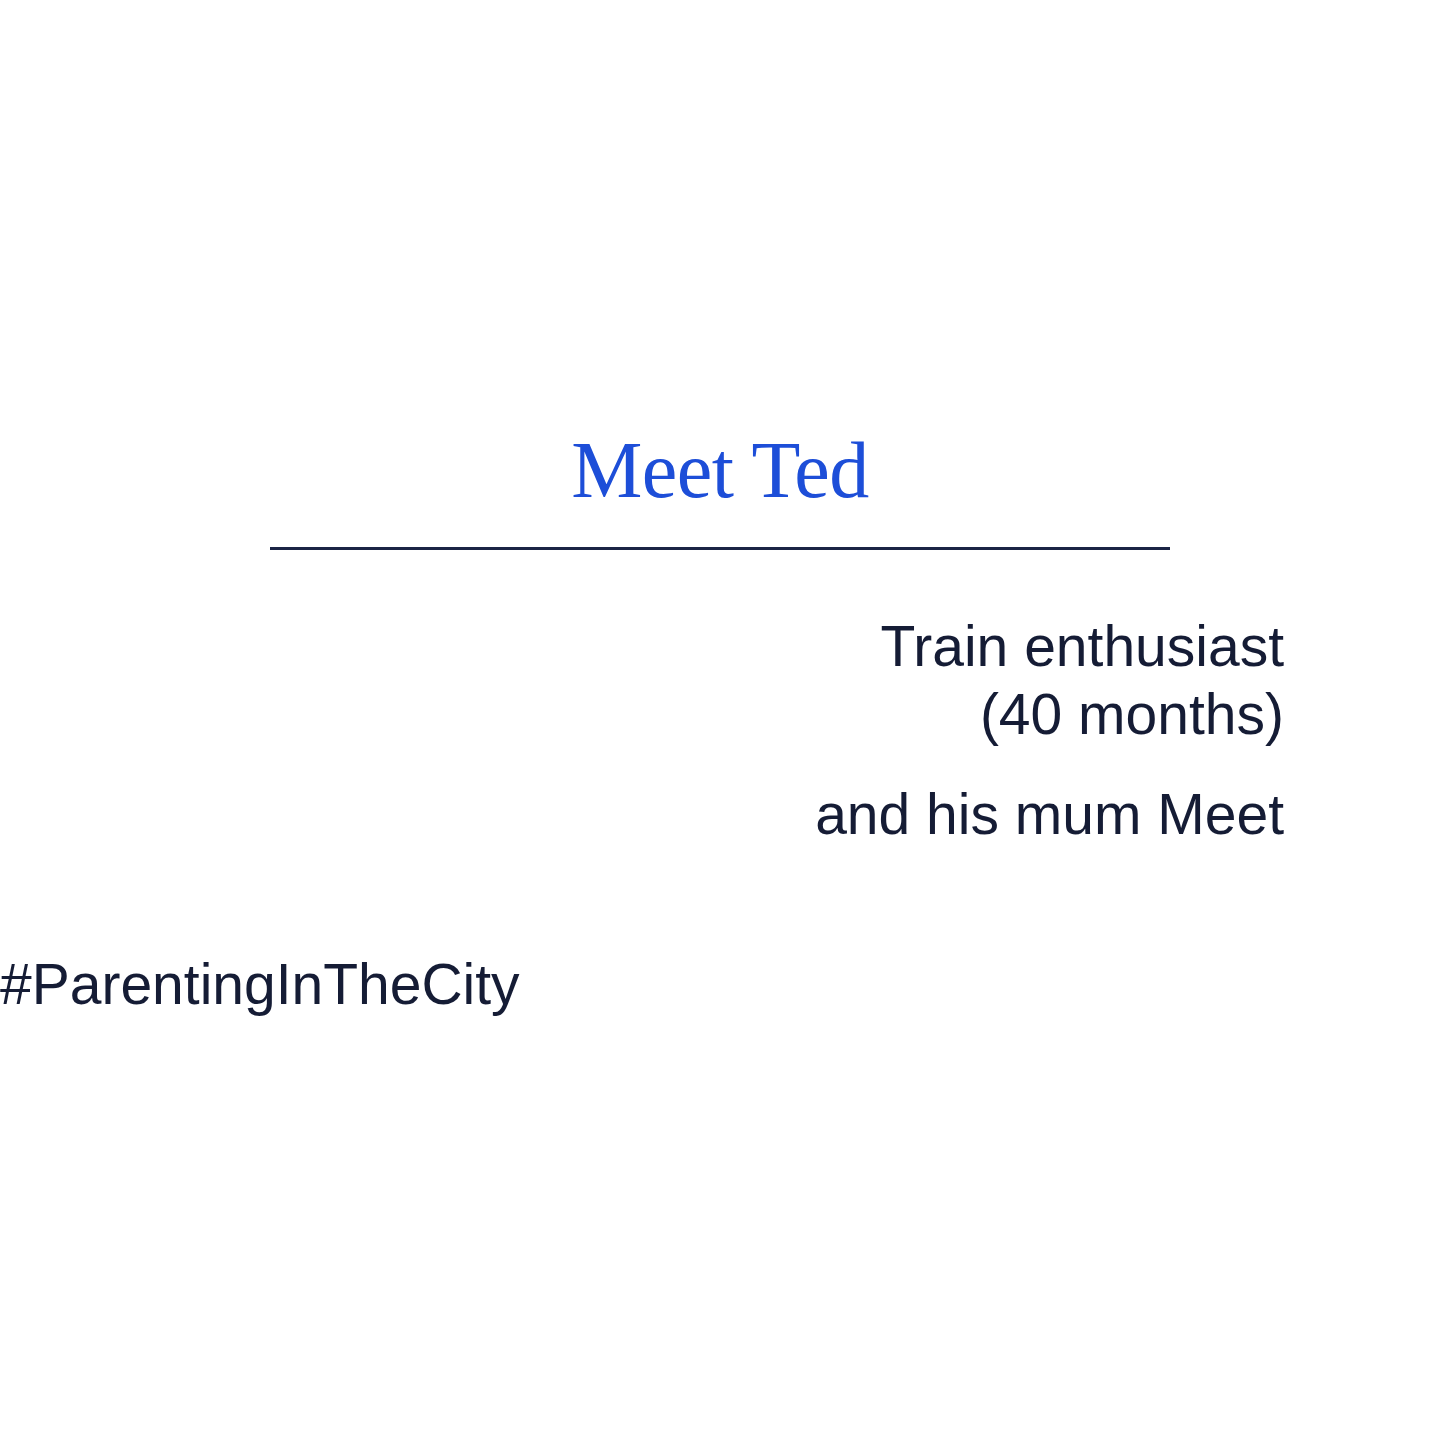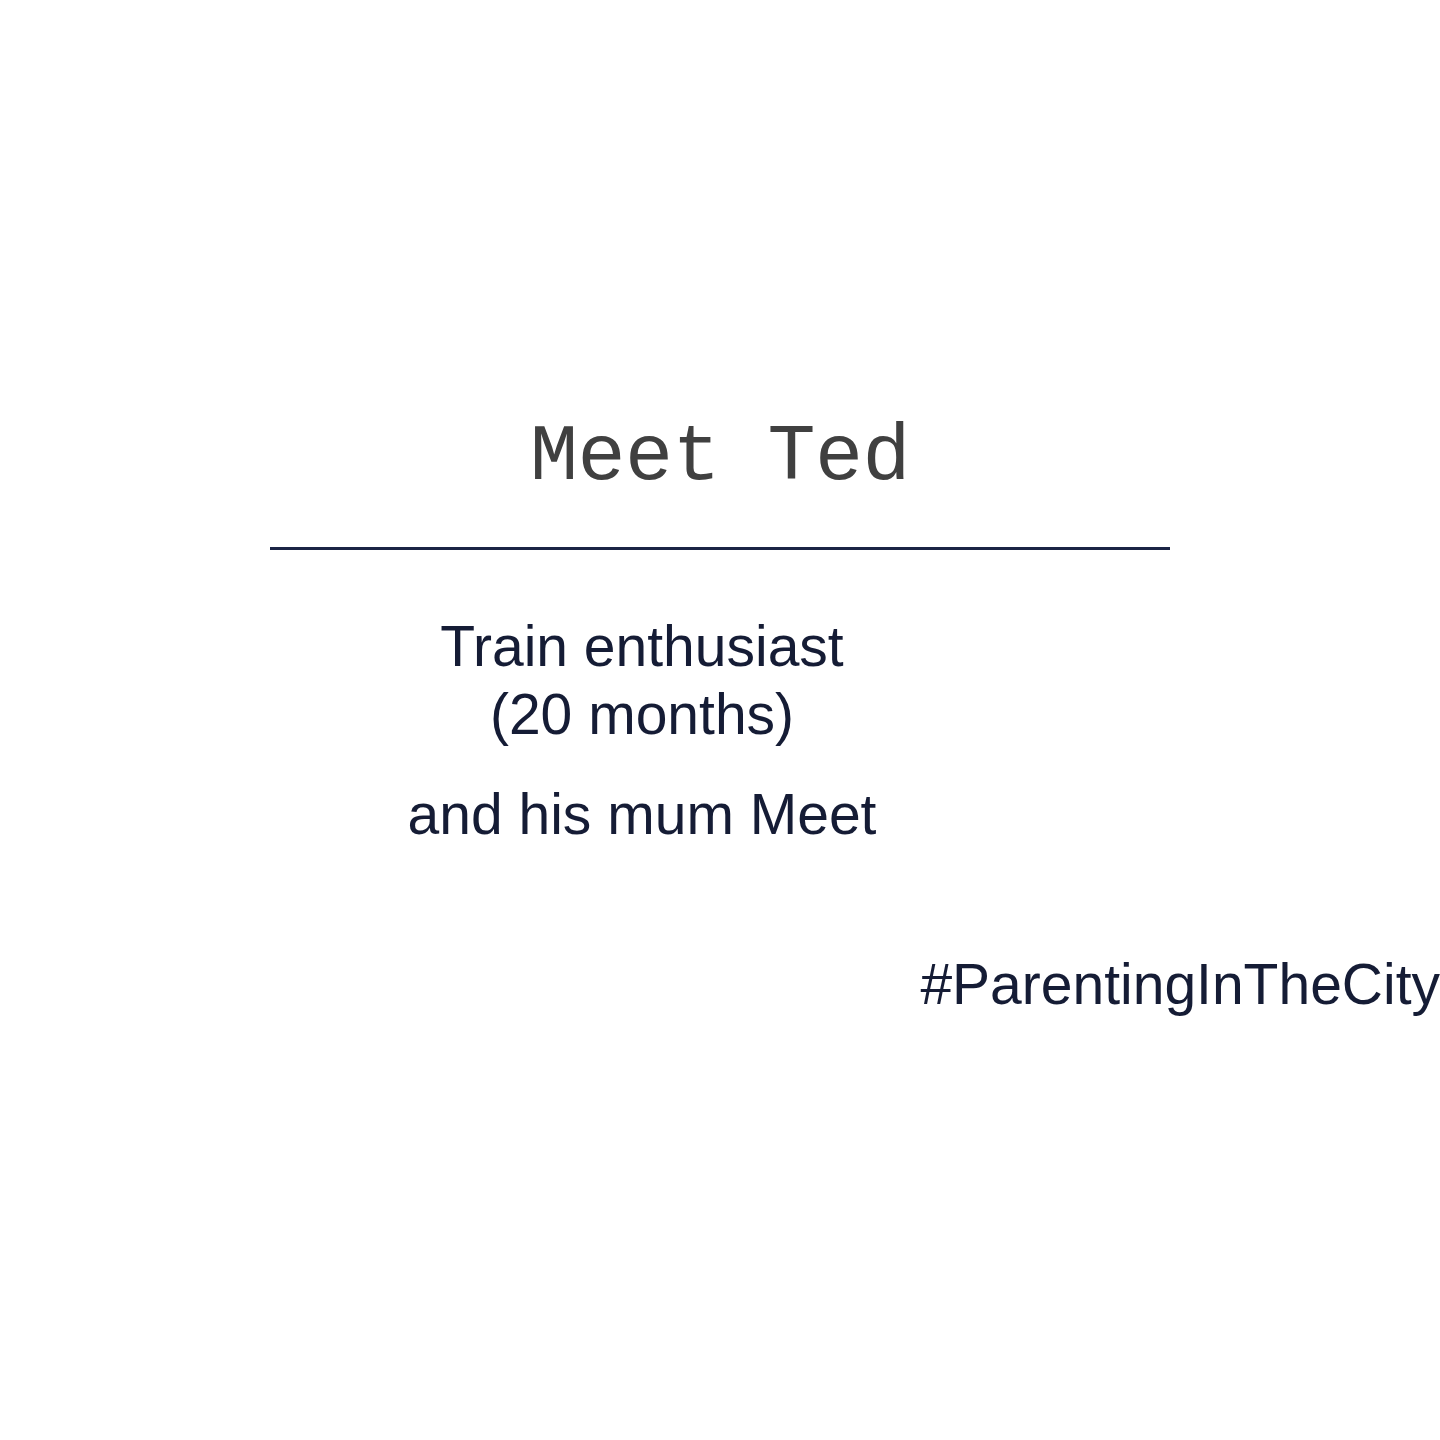--- a/index.html
+++ b/index.html
@@ -34,28 +34,28 @@
 
   
   .title-block {
     position: absolute;
     left: 0;
     top: 418px;
     width: 1440px;
   }
 
   .page-title {
-    margin: 0;
+    margin: 12px;
     padding: 0;
-    font-family: Liberation Mono, monospace;
+    font-family: Liberation Serif, serif;
     font-size: 80px;
     font-weight: 500;
     line-height: 1.0;
     letter-spacing: -0.5px;
-    color: #404040;
+    color: #1d4ed8;
     text-align: center;
     white-space: nowrap;
   }
 
   
   .divider {
     position: absolute;
     left: 270px;
     top: 547px;
     width: 900px;
@@ -64,21 +64,21 @@
     border: 0;
     margin: 0;
   }
 
   
   .subtitle-block {
     position: absolute;
     left: 0;
     top: 612px;
     width: 1284px;
-    text-align: center;
+    text-align: right;
   }
 
   .subtitle-line {
     display: block;
     font-family: "Liberation Sans", sans-serif;
     font-size: 57px;
     font-weight: 300;
     line-height: 68px;
     letter-spacing: 0px;
     color: #151C35;
@@ -88,21 +88,21 @@
   .subtitle-group-gap {
     height: 32px;
   }
 
   
   .hashtag-block {
     position: absolute;
     left: 0;
     top: 950px;
     width: 1440px;
-    text-align: right;
+    text-align: left;
   }
 
   .hashtag {
     display: inline-block;
     font-family: "Liberation Sans", sans-serif;
     font-size: 57px;
     font-weight: 500;
     line-height: 68px;
     letter-spacing: 0px;
     color: #151C35;
@@ -117,21 +117,21 @@
   <div class="content">
 
     <div class="title-block">
       <h1 class="page-title">Meet Ted</h1>
     </div>
 
     <hr class="divider">
 
     <div class="subtitle-block">
       <span class="subtitle-line">Train enthusiast</span>
-      <span class="subtitle-line">(20 months)</span>
+      <span class="subtitle-line">(40 months)</span>
       <div class="subtitle-group-gap"></div>
       <span class="subtitle-line">and his mum Meet</span>
     </div>
 
     <div class="hashtag-block">
       <span class="hashtag">#ParentingInTheCity</span>
     </div>
 
   </div>
 </div>

